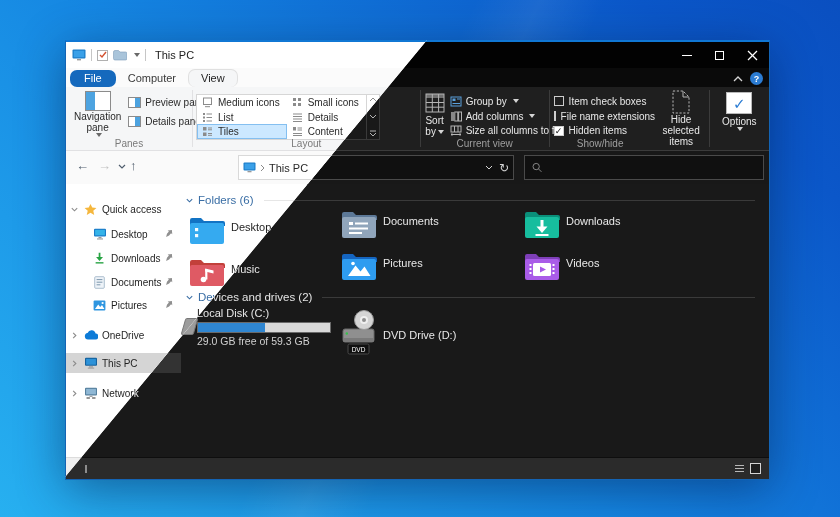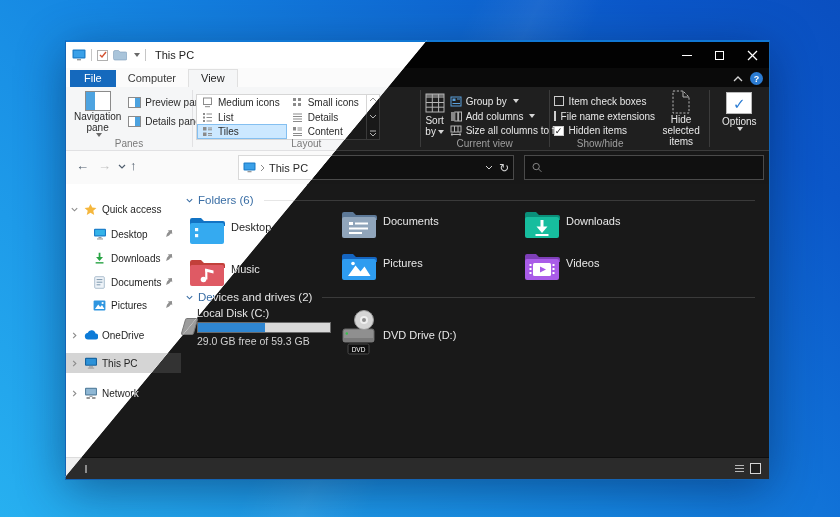--- a/index.html
+++ b/index.html
@@ -46,21 +46,21 @@
   .qat .vsep{ width:1px; height:12px; background:rgba(128,128,128,.45); }
   .title-text{ font-size:11px; margin-left:4px; }
   .cap-btns{ position:absolute; right:0; top:0; height:26px; display:flex; }
   .cap-btn{ width:33px; height:26px; display:flex; align-items:center; justify-content:center; }
   .cap-min{ width:10px; height:1px; background:var(--cap); display:block; }
   .cap-max{ width:9px; height:9px; border:1px solid var(--cap); display:block; }
   .cap-x{ stroke:var(--cap); }
 
   
   .tabrow{ height:19px; background:var(--tabrow-bg); display:flex; align-items:flex-end; padding-left:4px; position:relative; }
-  .tab{ font-size:11px; color:var(--tab-text); padding:2px 12px 3px; }
+  .tab{ font-size:11px; color:var(--tab-text); padding:2px 12px 3px;border-radius:7px; }
   .tab-file{ background:#1569bd; color:#fff; padding:2px 14px 3px; }
   .tab-active{ background:var(--tab-active-bg); color:var(--tab-active-text);
                border:1px solid var(--tab-active-border); border-bottom:none; }
   .ribbon-mini{ position:absolute; right:6px; bottom:2px; display:flex; align-items:center; gap:7px; }
   .help-circle{ width:13px; height:13px; border-radius:50%; background:#2b7cd3; color:#fff; font-size:9px;
                 font-weight:bold; display:flex; align-items:center; justify-content:center; }
 
   
   .ribbon{ height:64px; background:var(--ribbon-bg); color:var(--ribbon-text); display:flex;
            border-bottom:1px solid var(--sep); position:relative; font-size:10px; }

